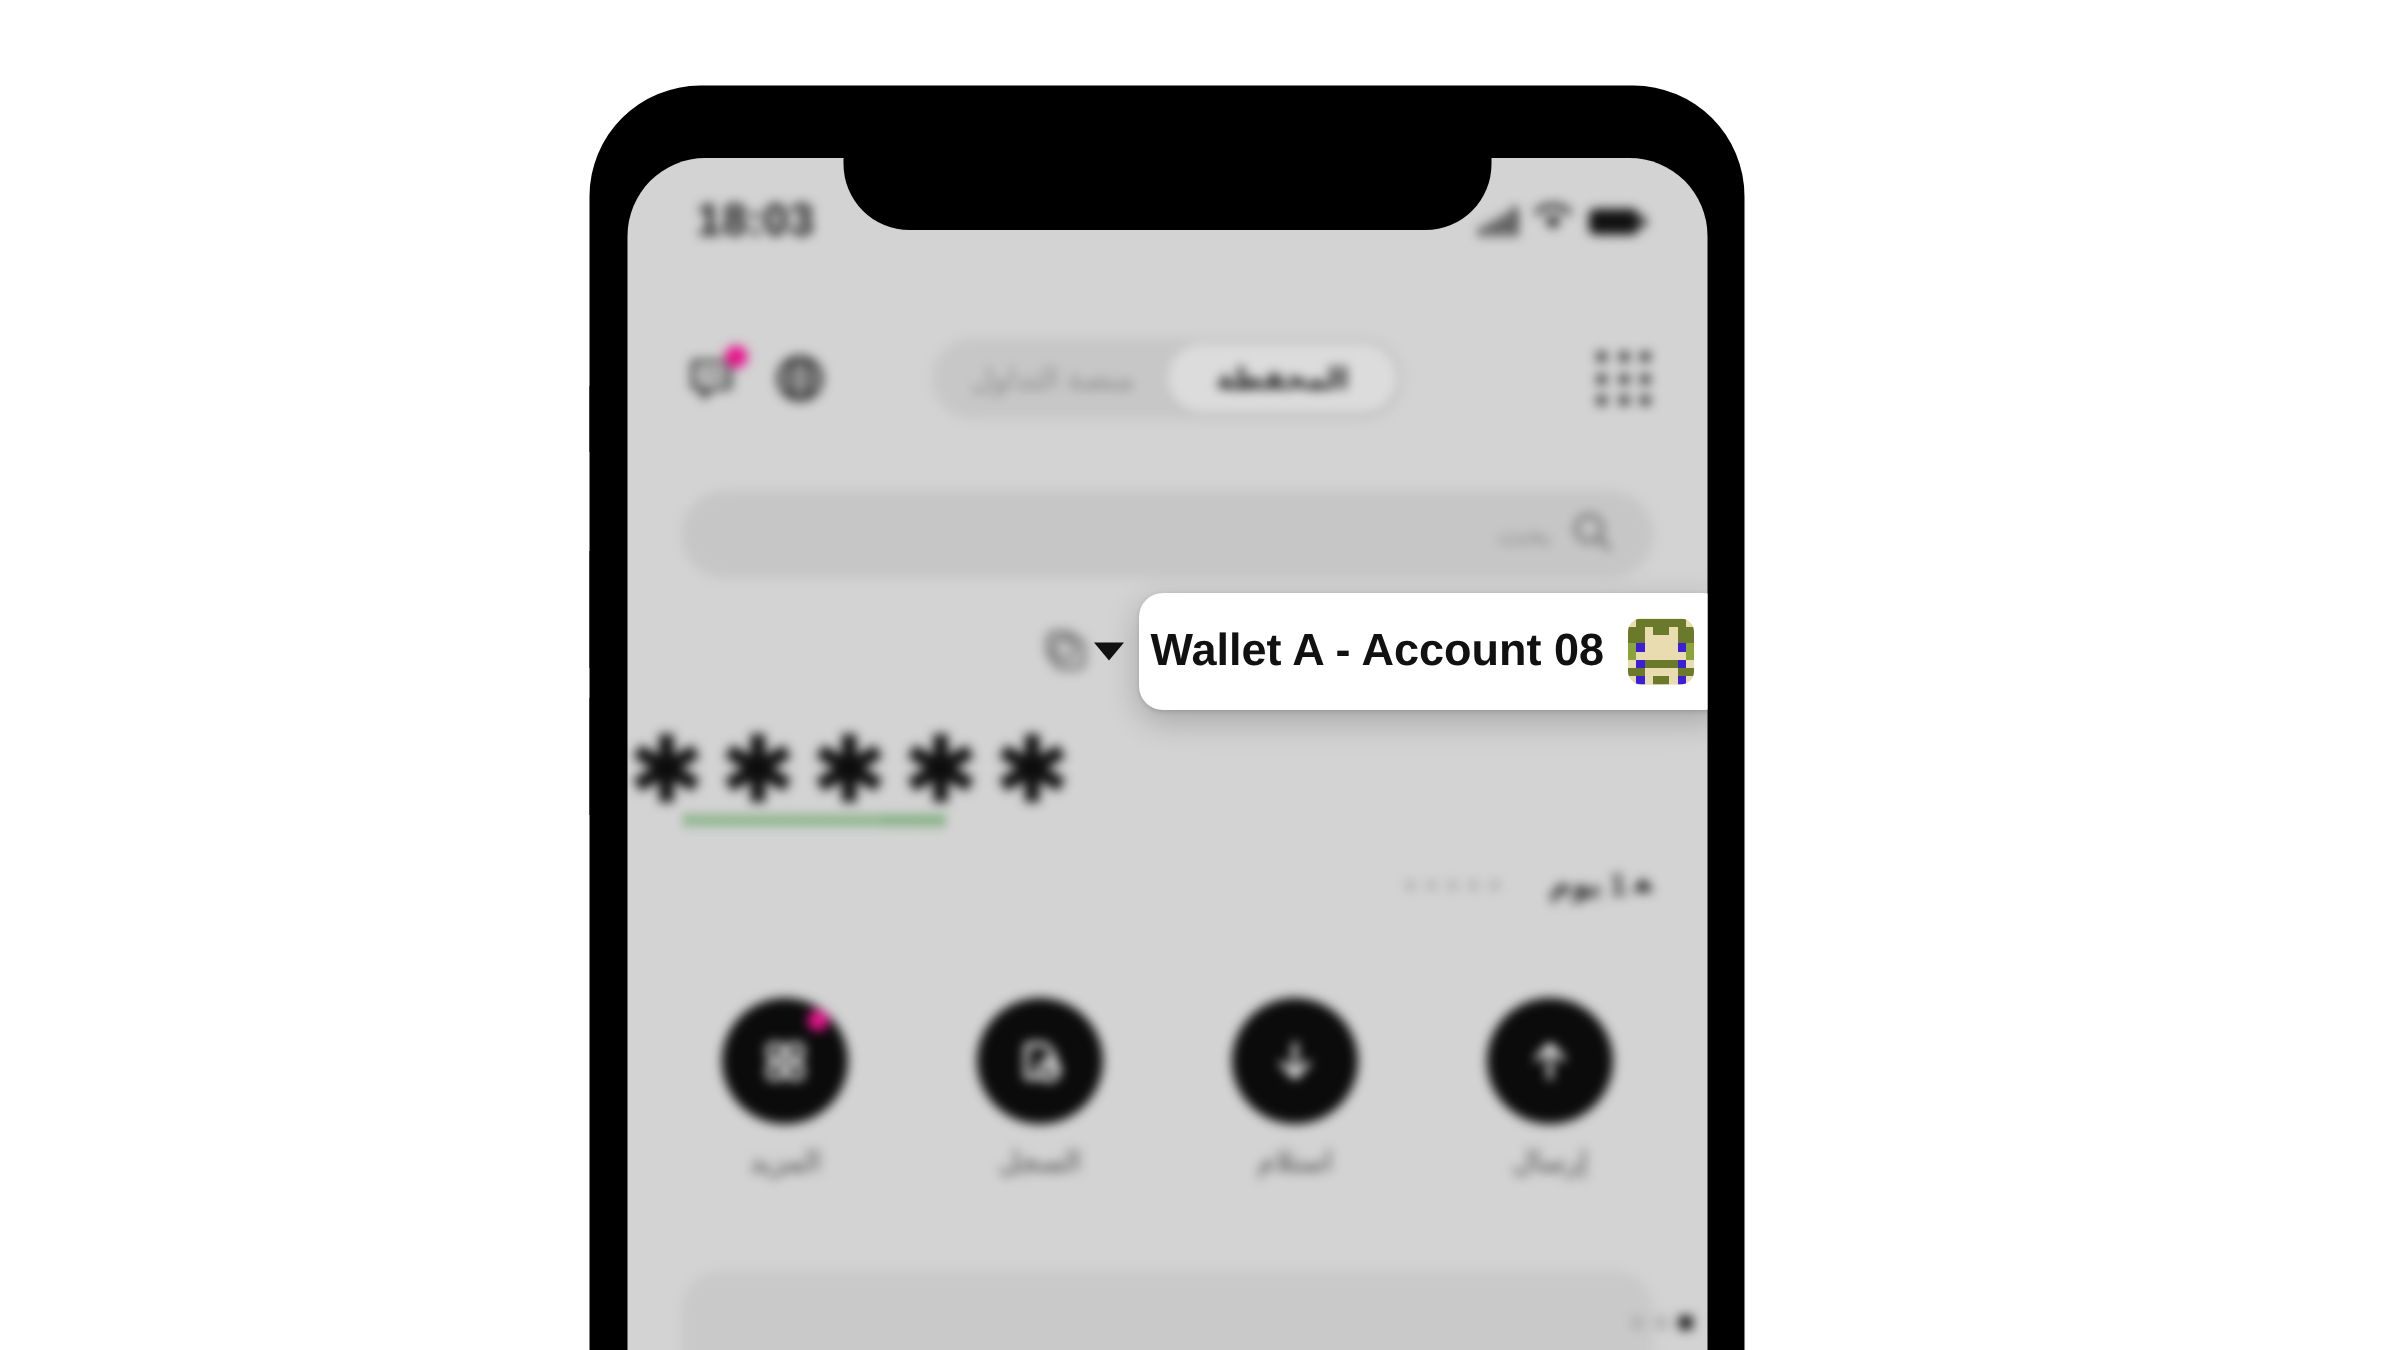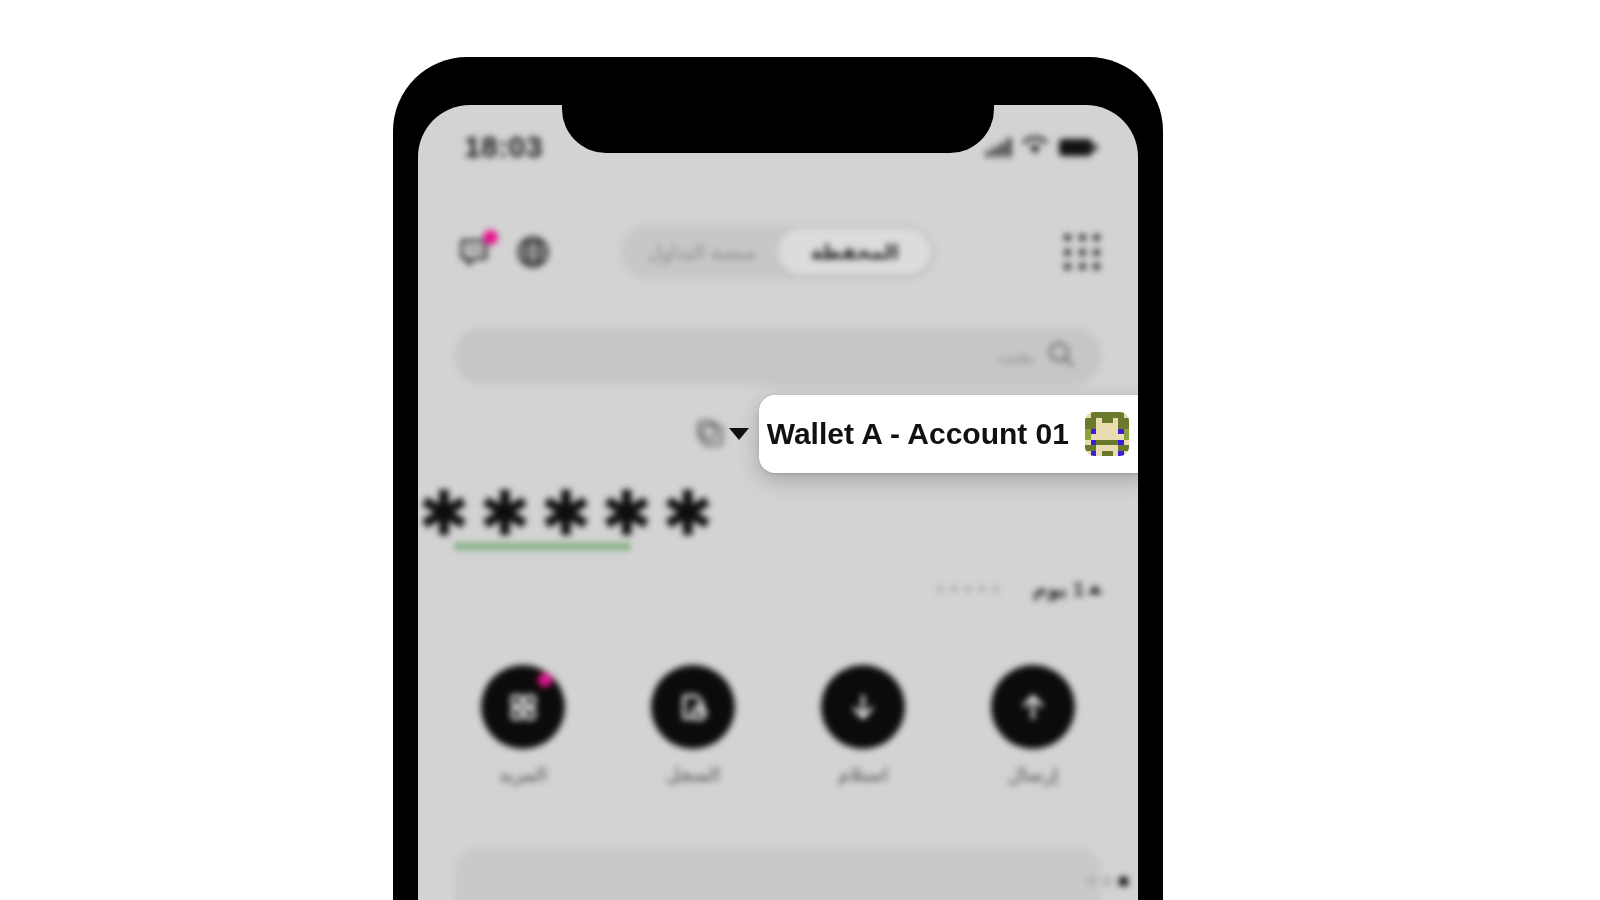--- a/index.html
+++ b/index.html
@@ -536,21 +536,21 @@
             <rect x="6" y="5" width="1" height="1" fill="#3b1fd6"></rect>
             <rect x="2" y="5" width="4" height="1" fill="#6b7a2a"></rect>
             <rect x="0" y="6" width="2" height="1" fill="#6b7a2a"></rect>
             <rect x="6" y="6" width="2" height="1" fill="#6b7a2a"></rect>
             <rect x="2" y="6" width="4" height="1" fill="#e8dcb0"></rect>
             <rect x="1" y="7" width="1" height="1" fill="#3b1fd6"></rect>
             <rect x="3" y="7" width="2" height="1" fill="#6b7a2a"></rect>
             <rect x="6" y="7" width="1" height="1" fill="#3b1fd6"></rect>
           </svg>
         </div>
-        <div id="account-name">Wallet A - Account 01</div>
+        <div id="account-name">Wallet A - Account 08</div>
         <div id="account-caret"></div>
       </div>
 
       <div id="notch"></div>
 
     </div>
   </div>
 </div>
 
 </body></html>

